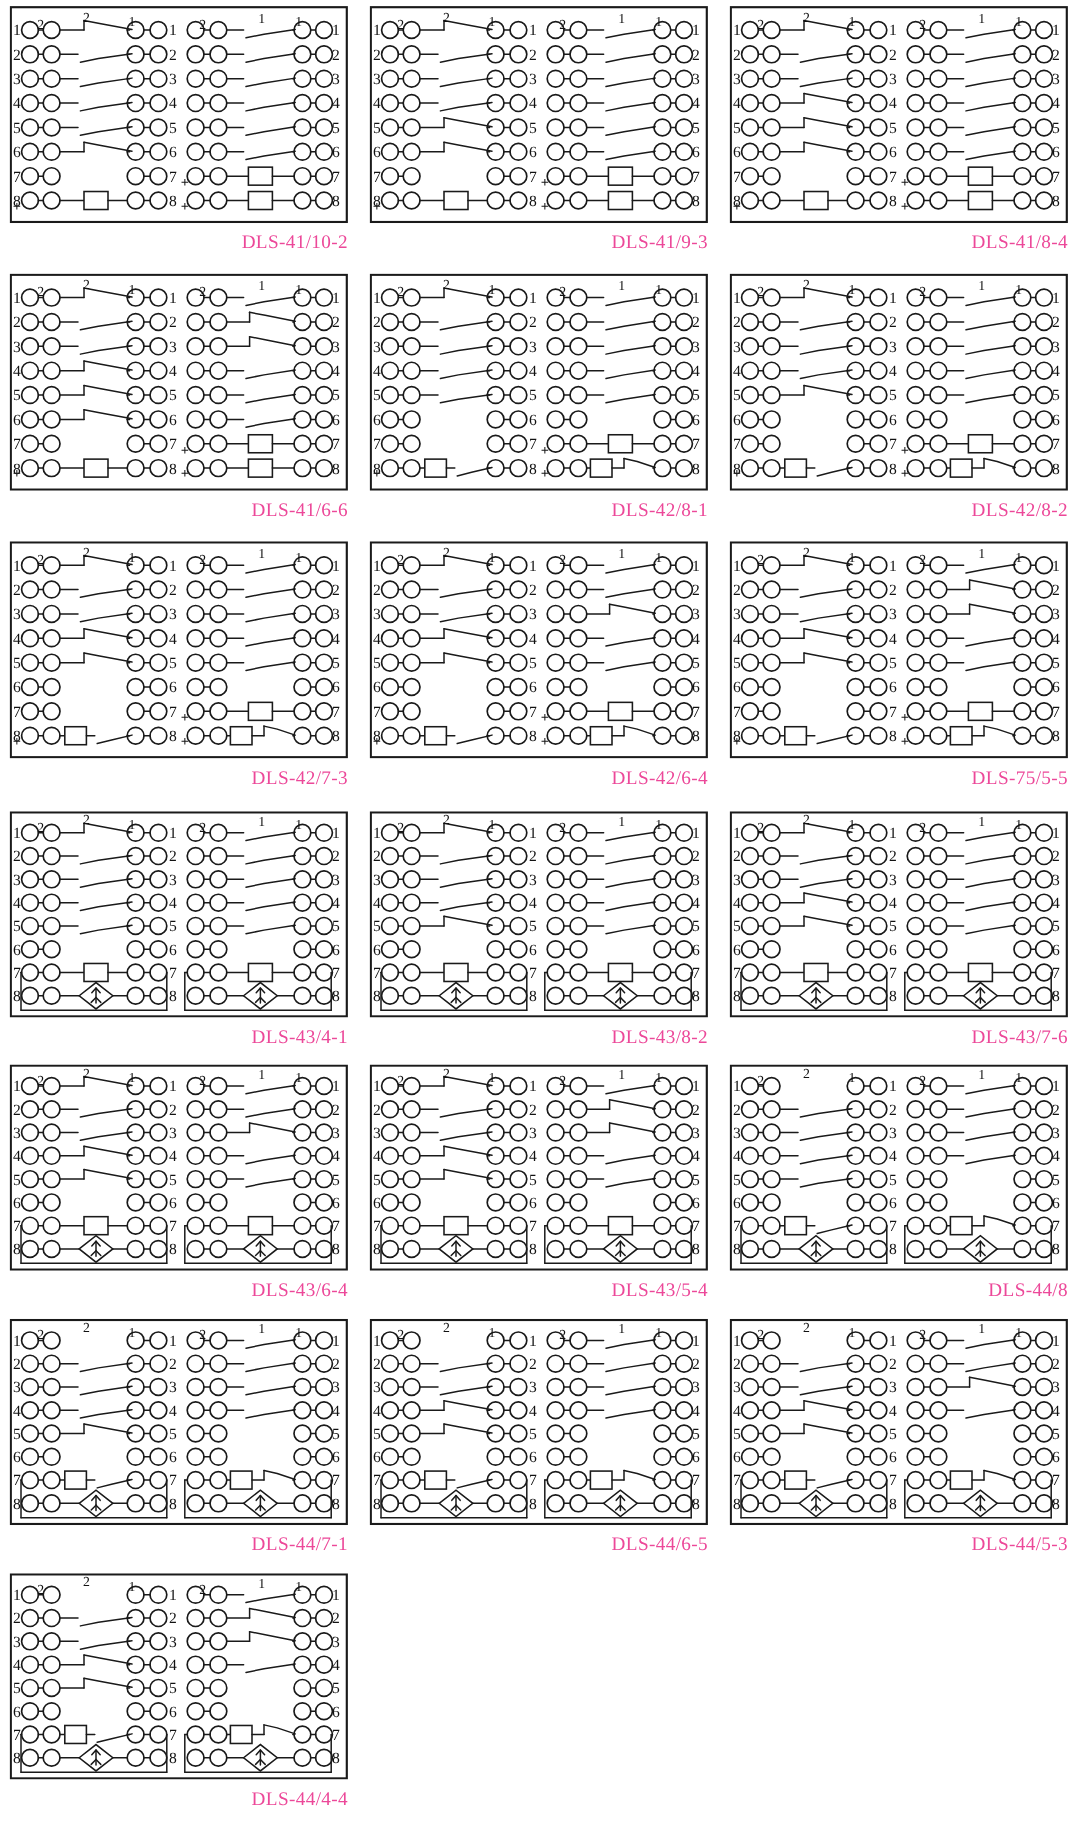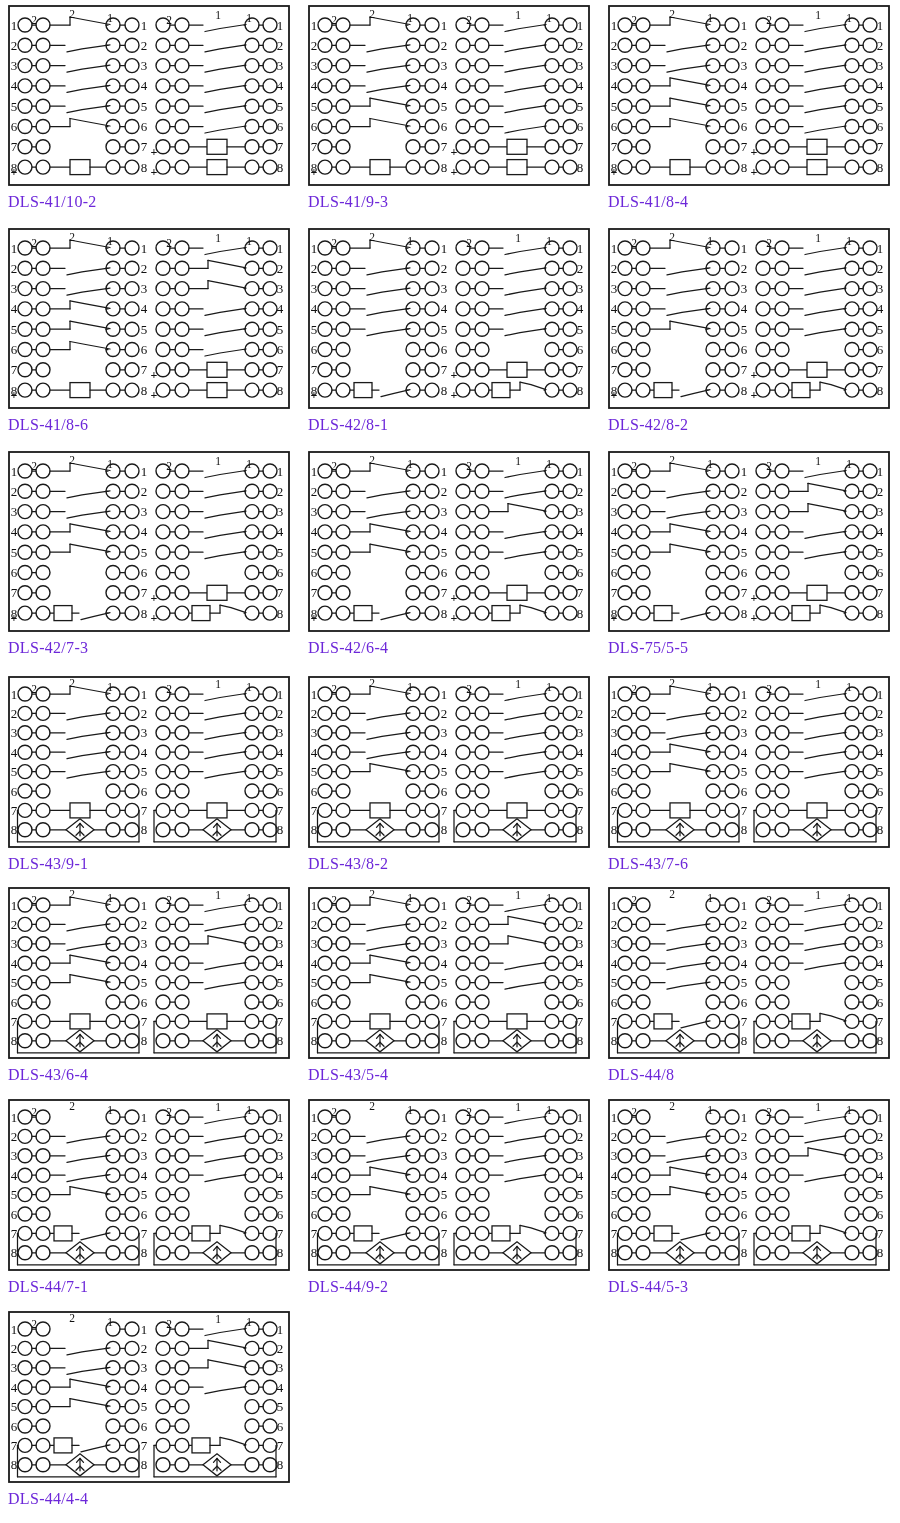--- a/index.html
+++ b/index.html
@@ -3,21 +3,21 @@
 <meta charset="utf-8">
 <style>
   html,body{margin:0;padding:0;}
   body{
     width:900px;height:1523px;background:#ffffff;position:relative;
     font-family:"Liberation Serif","DejaVu Serif",serif;color:#111;
   }
   #board{position:absolute;left:0;top:0;width:900px;height:1523px;}
   .panel{position:absolute;margin:0;width:282px;}
   .panel figcaption{
-    text-align:left;font-size:16px;margin-top:3px;color:#6d28d9;letter-spacing:.3px;
+    text-align:right;font-size:16px;margin-top:3px;color:#ec4899;letter-spacing:.3px;
   }
   svg text{font-family:"Liberation Serif","DejaVu Serif",serif;fill:#111;}
   .w{stroke:#1a1a1a;stroke-width:1.25;fill:none;stroke-linecap:round;stroke-linejoin:round;}
   .c{fill:#ffffff;stroke:#1a1a1a;stroke-width:1.4;}
   .b{fill:#ffffff;stroke:#1a1a1a;stroke-width:1.3;}
   .frame{fill:none;stroke:#1a1a1a;stroke-width:1.8;}
   text.n{font-size:13px;text-anchor:middle;}
   text.s{font-size:11.5px;text-anchor:middle;}
   text.plus{font-size:12px;text-anchor:middle;font-weight:bold;}
 </style>
@@ -740,21 +740,21 @@
         <text x="272" y="146.3" class="n">7</text>
         <text x="6" y="166.6" class="n">8</text>
         <text x="136" y="166.6" class="n">8</text>
         <text x="272" y="166.6" class="n">8</text>
         <text x="26" y="19" class="s">2</text>
         <text x="64" y="13" class="s">2</text>
         <text x="102" y="17" class="s">1</text>
         <text x="161" y="19" class="s">2</text>
         <text x="210" y="14" class="s">1</text>
         <text x="241" y="17" class="s">1</text>
-      </svg><figcaption>DLS-41/8-6</figcaption></figure>
+      </svg><figcaption>DLS-41/6-6</figcaption></figure>
     <figure class="panel" style="left: 308px; top: 228px;"><svg width="282" height="181" viewBox="0 0 282 181">
         <rect x="1" y="1" width="280" height="179" class="frame"></rect>
         <circle cx="17" cy="20" r="7" class="c"></circle>
         <circle cx="35" cy="20" r="7" class="c"></circle>
         <circle cx="105" cy="20" r="7" class="c"></circle>
         <circle cx="124" cy="20" r="7" class="c"></circle>
         <line x1="24" y1="20" x2="28" y2="20" class="w"></line>
         <line x1="112" y1="20" x2="117" y2="20" class="w"></line>
         <line x1="42" y1="20" x2="62" y2="20" class="w"></line>
         <line x1="62" y1="20" x2="62" y2="12" class="w"></line>
@@ -1823,21 +1823,21 @@
         <text x="272" y="138.89999999999998" class="n">7</text>
         <text x="6" y="158.29999999999998" class="n">8</text>
         <text x="136" y="158.29999999999998" class="n">8</text>
         <text x="272" y="158.29999999999998" class="n">8</text>
         <text x="26" y="17" class="s">2</text>
         <text x="64" y="11" class="s">2</text>
         <text x="102" y="15" class="s">1</text>
         <text x="161" y="17" class="s">2</text>
         <text x="210" y="12" class="s">1</text>
         <text x="241" y="15" class="s">1</text>
-      </svg><figcaption>DLS-43/9-1</figcaption></figure>
+      </svg><figcaption>DLS-43/4-1</figcaption></figure>
     <figure class="panel" style="left: 308px; top: 676px;"><svg width="282" height="172" viewBox="0 0 282 172">
         <rect x="1" y="1" width="280" height="170" class="frame"></rect>
         <circle cx="17" cy="18" r="7" class="c"></circle>
         <circle cx="35" cy="18" r="7" class="c"></circle>
         <circle cx="105" cy="18" r="7" class="c"></circle>
         <circle cx="124" cy="18" r="7" class="c"></circle>
         <line x1="24" y1="18" x2="28" y2="18" class="w"></line>
         <line x1="112" y1="18" x2="117" y2="18" class="w"></line>
         <line x1="42" y1="18" x2="62" y2="18" class="w"></line>
         <line x1="62" y1="18" x2="62" y2="10" class="w"></line>
@@ -3146,21 +3146,21 @@
         <text x="272" y="138.89999999999998" class="n">7</text>
         <text x="6" y="158.29999999999998" class="n">8</text>
         <text x="136" y="158.29999999999998" class="n">8</text>
         <text x="272" y="158.29999999999998" class="n">8</text>
         <text x="26" y="17" class="s">2</text>
         <text x="64" y="11" class="s">2</text>
         <text x="102" y="15" class="s">1</text>
         <text x="161" y="17" class="s">2</text>
         <text x="210" y="12" class="s">1</text>
         <text x="241" y="15" class="s">1</text>
-      </svg><figcaption>DLS-44/9-2</figcaption></figure>
+      </svg><figcaption>DLS-44/6-5</figcaption></figure>
     <figure class="panel" style="left: 608px; top: 1099px;"><svg width="282" height="172" viewBox="0 0 282 172">
         <rect x="1" y="1" width="280" height="170" class="frame"></rect>
         <circle cx="17" cy="18" r="7" class="c"></circle>
         <circle cx="35" cy="18" r="7" class="c"></circle>
         <circle cx="105" cy="18" r="7" class="c"></circle>
         <circle cx="124" cy="18" r="7" class="c"></circle>
         <line x1="24" y1="18" x2="28" y2="18" class="w"></line>
         <line x1="112" y1="18" x2="117" y2="18" class="w"></line>
         <circle cx="17" cy="37.4" r="7" class="c"></circle>
         <circle cx="35" cy="37.4" r="7" class="c"></circle>

